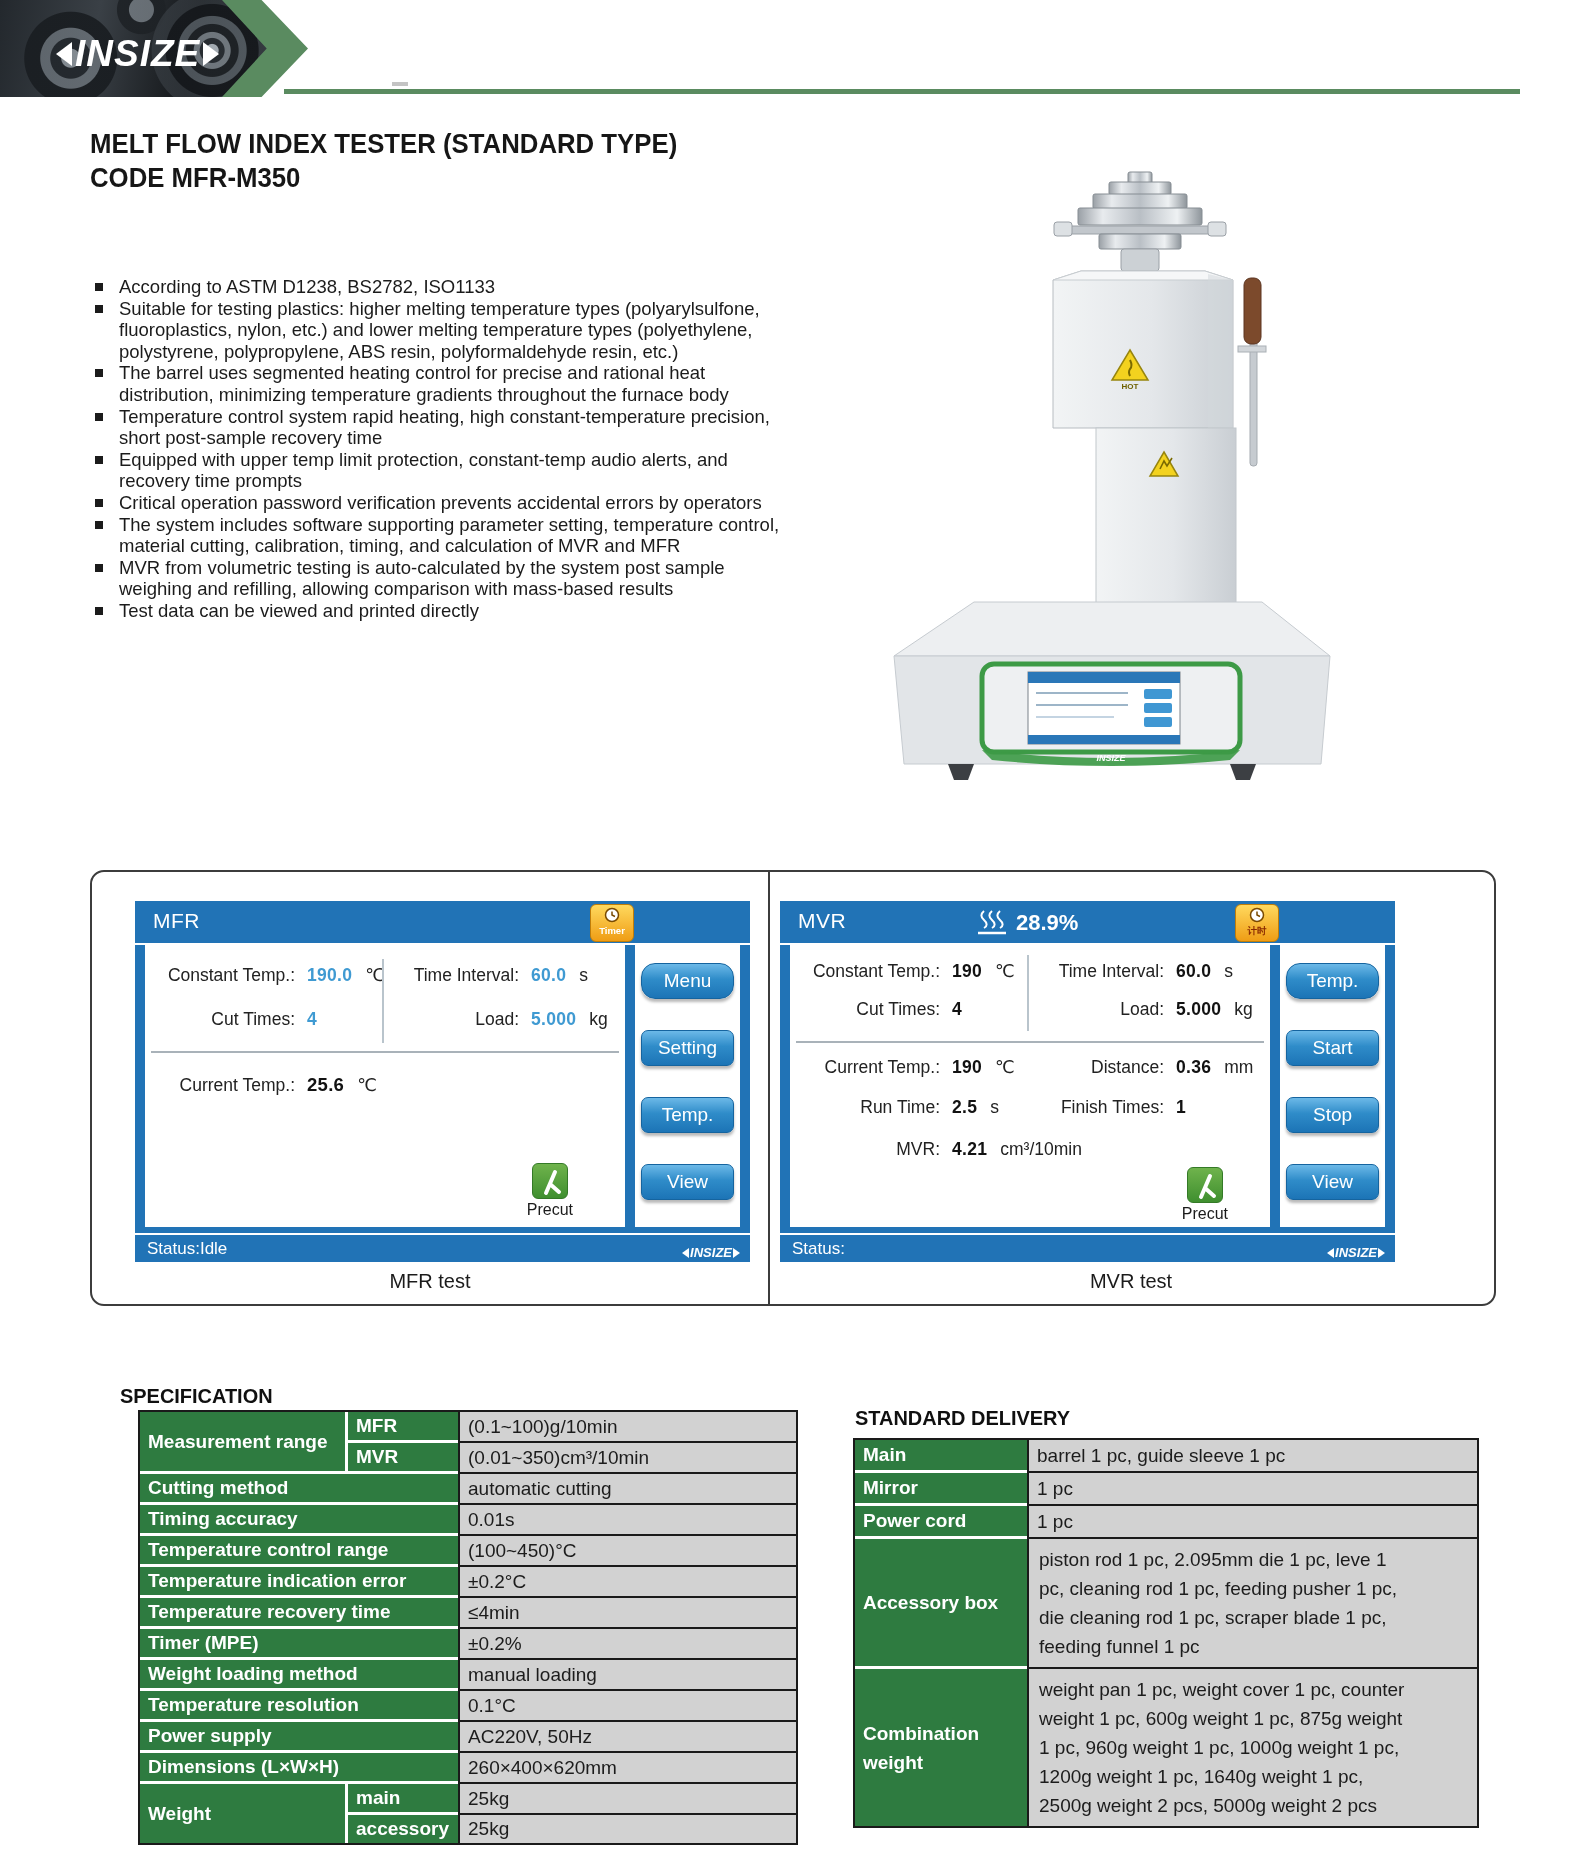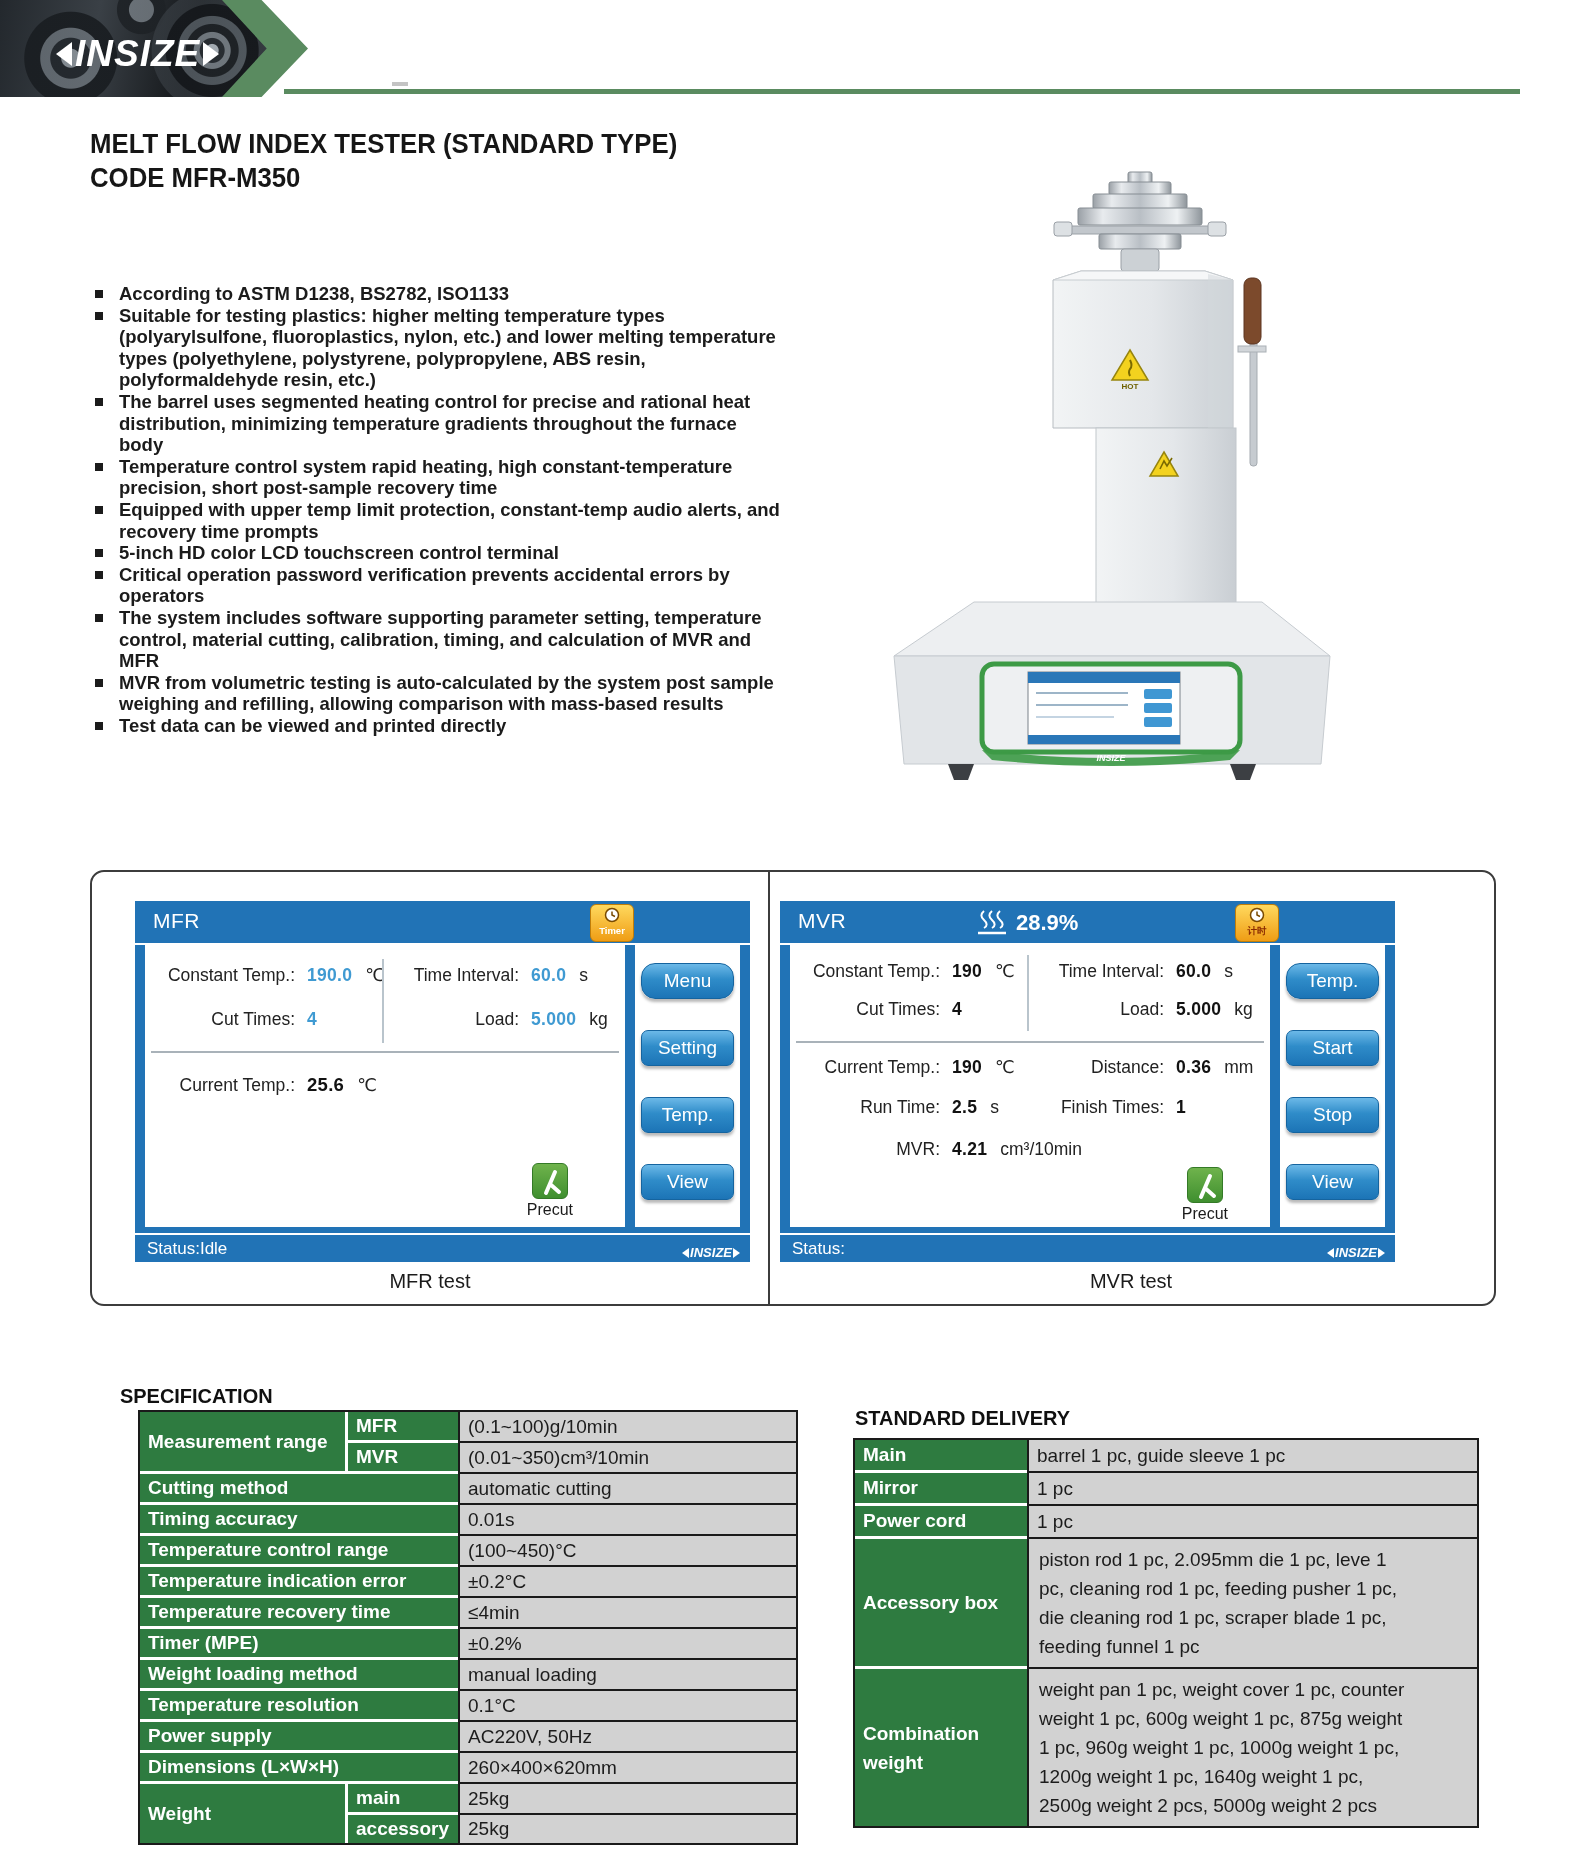--- a/index.html
+++ b/index.html
@@ -19,21 +19,21 @@
     clip-path:polygon(0 0,46% 0,100% 50%,46% 100%,0 100%,52% 50%);}
   .hdr-line{left:284px;top:89px;width:1236px;height:5px;background:#5a8b60;}
   .hdr-dash{left:392px;top:82px;width:16px;height:4px;background:#c4c4c4;}
   .logo{left:56px;top:33px;display:flex;align-items:center;gap:3px;}
   .logo .txt{color:#fff;font-size:37px;font-weight:800;font-style:italic;letter-spacing:1px;}
   .tri-l{width:0;height:0;border-top:12px solid transparent;border-bottom:12px solid transparent;border-right:16px solid #fff;}
   .tri-r{width:0;height:0;border-top:12px solid transparent;border-bottom:12px solid transparent;border-left:16px solid #fff;}
 
   
   .title{left:90px;top:127px;font-size:28px;font-weight:bold;color:#161616;line-height:34px;transform:scaleX(.92);transform-origin:left top;white-space:nowrap;letter-spacing:0;}
-  .features{left:92px;top:283px;width:688px;font-weight:bold;}
+  .features{left:92px;top:276px;width:688px;}
   .features ul{margin:0;padding:0;list-style:none;}
   .features li{position:relative;padding-left:27px;font-size:18.5px;line-height:21.6px;color:#1b1b1b;}
   .features li::before{content:"";position:absolute;left:3px;top:7px;width:8px;height:8px;background:#1b1b1b;}
 
   
   .machine{left:878px;top:150px;}
 
   
   .oplabel{left:118px;top:876px;font-size:20px;color:#222;}
   .obox{left:90px;top:870px;width:1402px;height:432px;border:2px solid #3c3c3c;border-radius:14px;background:#fff;}
@@ -118,21 +118,20 @@
     <div>CODE MFR-M350</div>
   </div>
 
   <div class="abs features">
     <ul>
       <li>According to ASTM D1238, BS2782, ISO1133</li>
       <li>Suitable for testing plastics: higher melting temperature types (polyarylsulfone, fluoroplastics, nylon, etc.) and lower melting temperature types (polyethylene, polystyrene, polypropylene, ABS resin, polyformaldehyde resin, etc.)</li>
       <li>The barrel uses segmented heating control for precise and rational heat distribution, minimizing temperature gradients throughout the furnace body</li>
       <li>Temperature control system rapid heating, high constant-temperature precision, short post-sample recovery time</li>
       <li>Equipped with upper temp limit protection, constant-temp audio alerts, and recovery time prompts</li>
-      <li>5-inch HD color LCD touchscreen control terminal</li>
       <li>Critical operation password verification prevents accidental errors by operators</li>
       <li>The system includes software supporting parameter setting, temperature control, material cutting, calibration, timing, and calculation of MVR and MFR</li>
       <li>MVR from volumetric testing is auto-calculated by the system post sample weighing and refilling, allowing comparison with mass-based results</li>
       <li>Test data can be viewed and printed directly</li>
     </ul>
   </div>
 
   <svg class="abs machine" width="470" height="650" viewBox="0 0 470 650">
     <defs>
       <linearGradient id="met" x1="0" y1="0" x2="1" y2="0">

